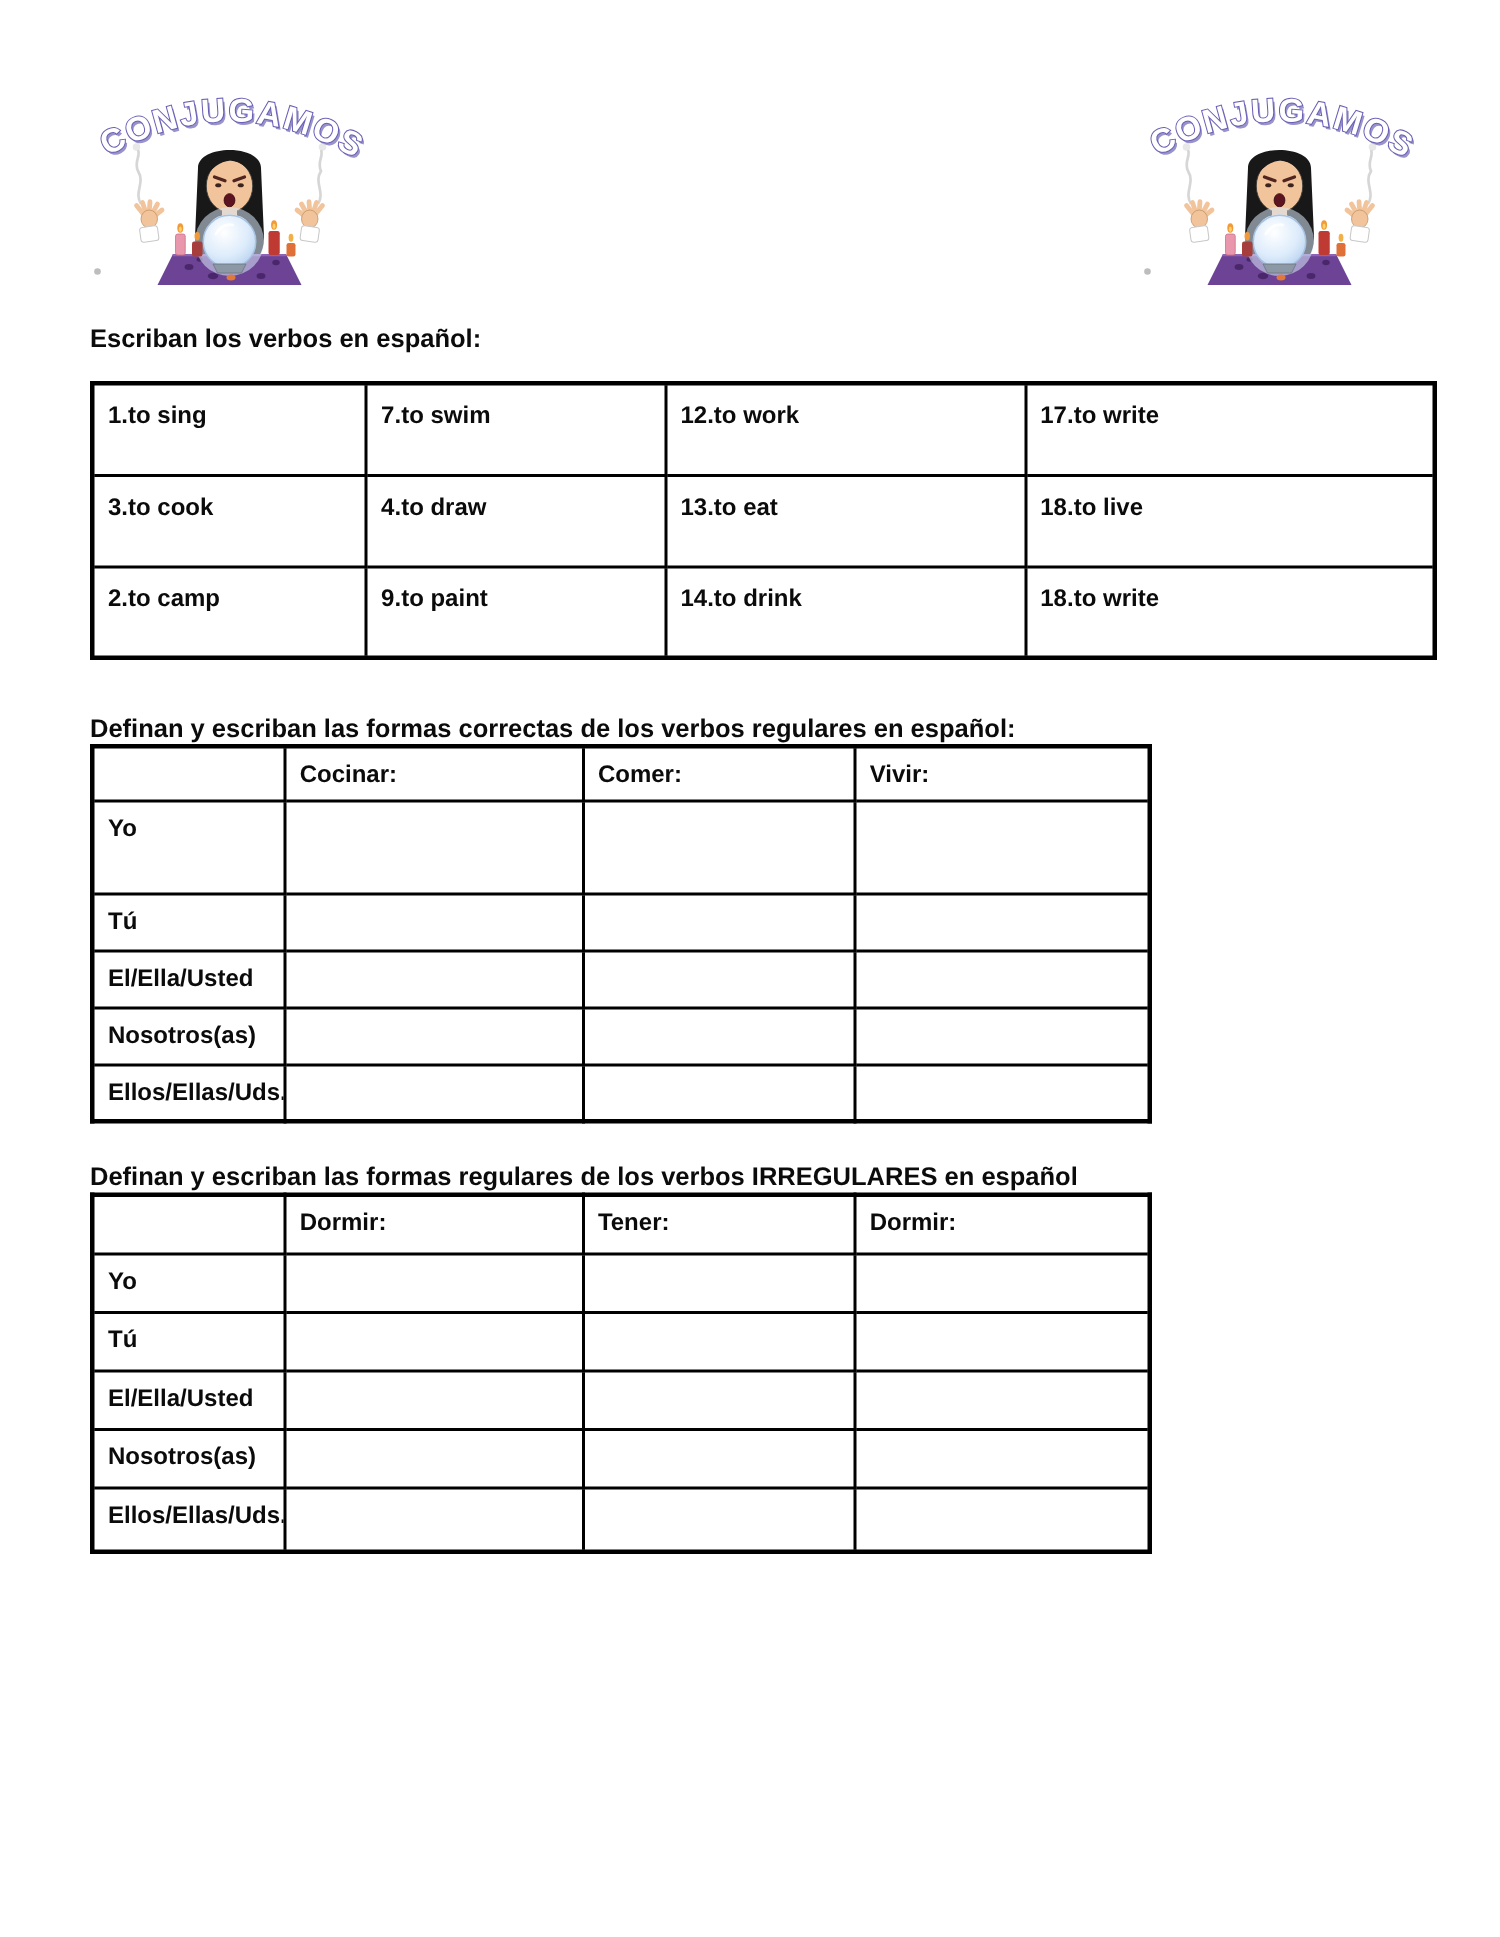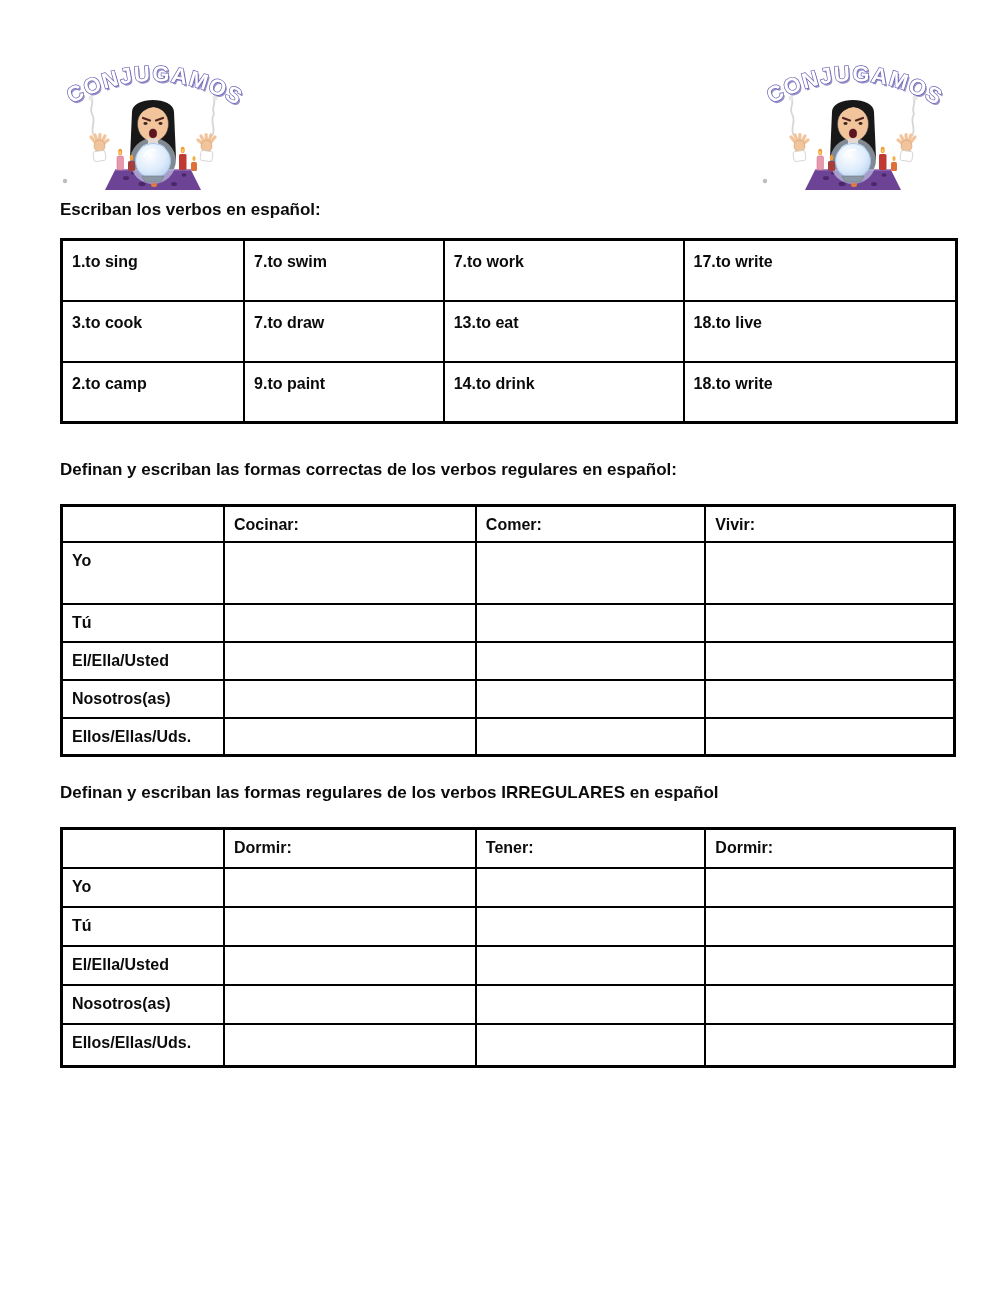--- a/index.html
+++ b/index.html
@@ -8,39 +8,39 @@
     font-family:"Liberation Sans", sans-serif;color:#0b0b0b;
   }
   .header-row{
     display:flex;justify-content:space-between;align-items:flex-start;
     padding:58px 52px 0 58px;height:134px;box-sizing:content-box;
   }
   .badge{width:190px;height:132px;}
   .instruction{
     font-weight:bold;font-size:17px;line-height:20px;margin:0 0 0 60px;
   }
-  #ins-verbs{margin-top:8px;}
+  #ins-verbs{margin-top:24px;}
   #ins-regular{margin-top:36px;}
   #ins-irregular{margin-top:26px;}
   table{
     border-collapse:collapse;margin-left:60px;table-layout:fixed;
     border:3px solid #000;
   }
   th,td{
     border:2px solid #000;font-size:16px;font-weight:bold;text-align:left;
     vertical-align:top;padding:10px 4px 0 9px;box-sizing:border-box;
     overflow:hidden;white-space:nowrap;
   }
   #verb-table{width:898px;margin-top:18px;}
   #verb-table td{height:61px;padding-top:12px;}
   #verb-table col:nth-child(1){width:20.4%;}
   #verb-table col:nth-child(2){width:22.3%;}
   #verb-table col:nth-child(3){width:26.8%;}
   #verb-table col:nth-child(4){width:30.5%;}
-  .conj-table{width:896px;margin-top:24px;}
+  .conj-table{width:708px;}
   .conj-table col:nth-child(1){width:18.2%;}
   .conj-table col:nth-child(2){width:28.2%;}
   .conj-table col:nth-child(3){width:25.7%;}
   .conj-table col:nth-child(4){width:27.9%;}
   tr.r-head th{height:36px;padding-top:9px;}
   tr.r-tall th,tr.r-tall td{height:62px;padding-top:9px;}
   tr.r-std th,tr.r-std td{height:38px;padding-top:9px;}
   tr.r-std39 th,tr.r-std39 td{height:39px;padding-top:9px;}
   tr.r-last th,tr.r-last td{height:43px;padding-top:9px;}
 </style>
@@ -204,26 +204,26 @@
   <colgroup>
       <col>
       <col>
       <col>
       <col>
     </colgroup>
   <tbody>
     <tr>
       <td><span>1.to sing</span></td>
       <td><span>7.to swim</span></td>
-      <td><span>7.to work</span></td>
+      <td><span>12.to work</span></td>
       <td><span>17.to write</span></td>
     </tr>
     <tr>
       <td><span>3.to cook</span></td>
-      <td><span>7.to draw</span></td>
+      <td><span>4.to draw</span></td>
       <td><span>13.to eat</span></td>
       <td><span>18.to live</span></td>
     </tr>
     <tr>
       <td><span>2.to camp</span></td>
       <td><span>9.to paint</span></td>
       <td><span>14.to drink</span></td>
       <td><span>18.to write</span></td>
     </tr>
   </tbody>

